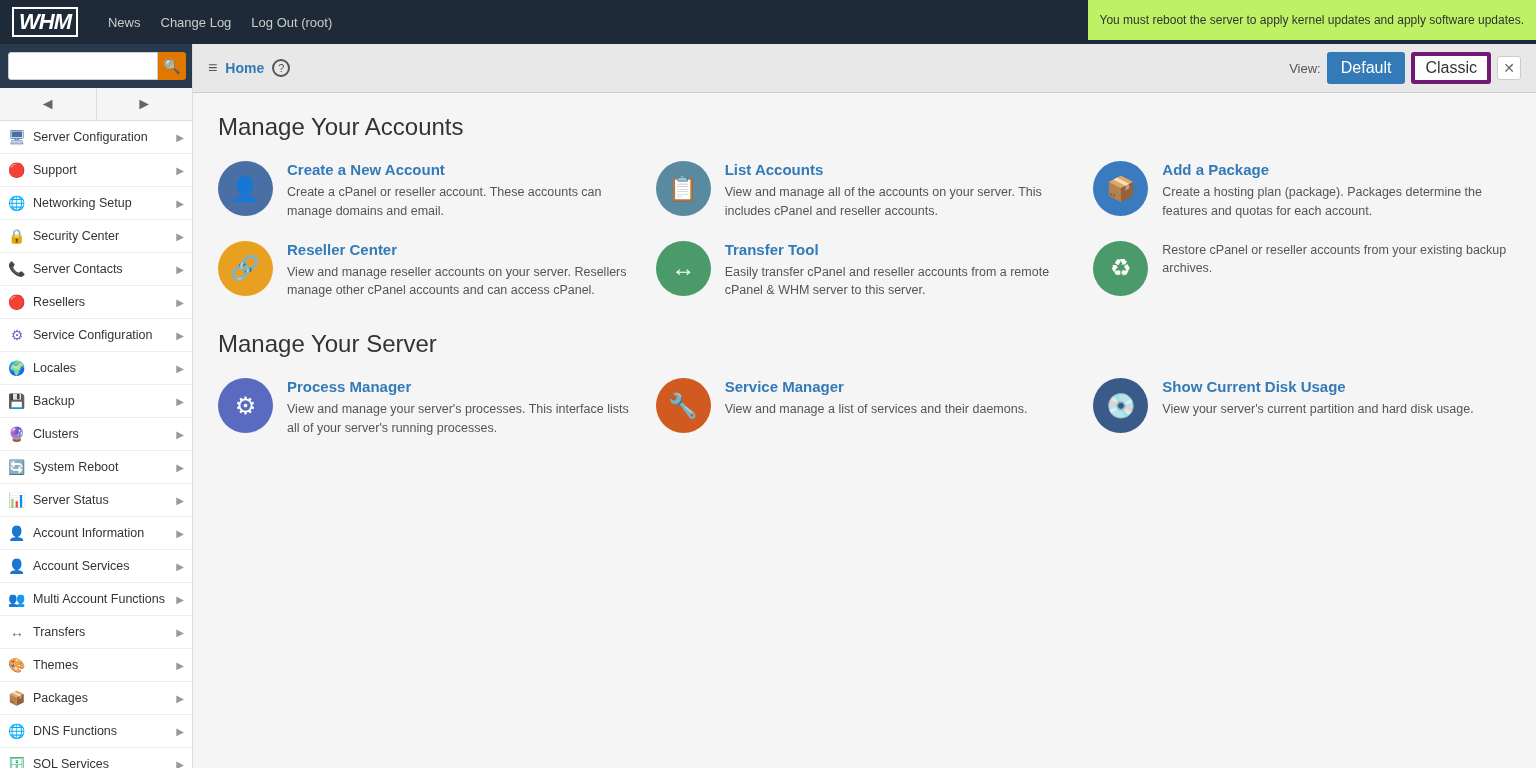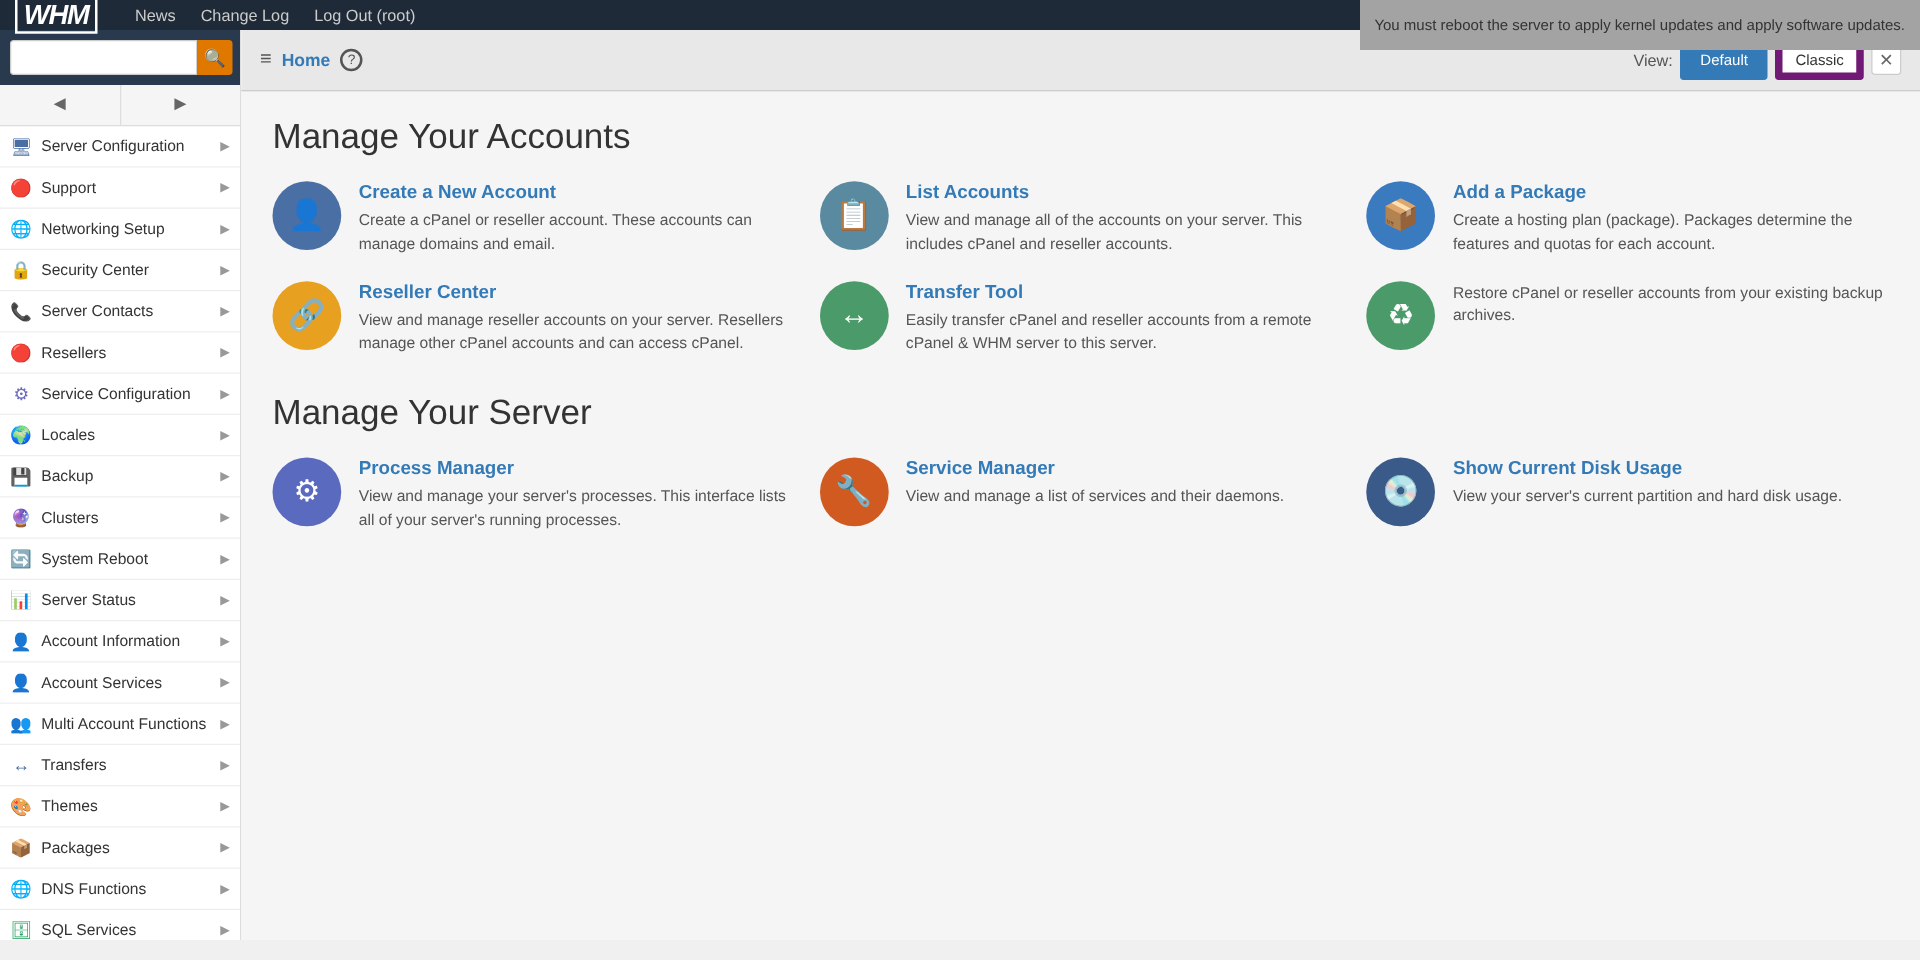--- a/index.html
+++ b/index.html
@@ -1,21 +1,21 @@
 <!DOCTYPE html>
 <html><head>
   <meta charset="utf-8">
   <style>
     * { box-sizing: border-box; margin: 0; padding: 0; }
     body { font-family: Arial, sans-serif; font-size: 13px; background: #f0f0f0; overflow: hidden; height: 768px; width: 1536px; }
 
     
     .top-nav {
       background: #1e2a38;
-      height: 24px;
+      height: 44px;
       display: flex;
       align-items: center;
       padding: 0 12px;
       position: relative;
     }
     .top-nav .logo {
       color: white;
       font-size: 22px;
       font-weight: bold;
       font-style: italic;
@@ -27,21 +27,21 @@
     .top-nav a {
       color: #ccc;
       text-decoration: none;
       margin: 16px 10px;
       font-size: 13px;
     }
     .alert-banner {
       position: absolute;
       right: 0;
       top: 0;
-      background: #a3a3a3;
+      background: #bef264;
       color: #333;
       font-size: 12px;
       padding: 0 12px;
       height: 40px;
       display: flex;
       align-items: center;
       max-width: 500px;
     }
 
     
@@ -179,24 +179,24 @@
       cursor: pointer;
     }
     .view-controls {
       display: flex;
       align-items: center;
       gap: 6px;
     }
     .view-controls span { font-size: 13px; color: #555; }
     .view-btn {
       padding: 3px 10px;
-      border: 6px solid #701a75;
+      border: 4px solid #701a75;
       background: white;
       cursor: pointer;
-      font-size: 12px;
+      font-size: 16px;
       color: #333;
       border-radius: 3px;
     }
     .view-btn.active {
       background: #337ab7;
       color: white;
       border-color: #337ab7;
     }
     .close-btn {
       width: 24px;
@@ -210,21 +210,21 @@
       border-radius: 3px;
       font-size: 14px;
       color: #666;
     }
 
     
     .content {
       padding: 20px 25px;
     }
     .section-title {
-      font-size: 28px;
+      font-size: 24px;
       color: #333;
       margin-bottom: 20px;
       font-weight: normal;
     }
     .cards-grid {
       display: grid;
       grid-template-columns: repeat(3, 1fr);
       gap: 20px;
       margin-bottom: 30px;
     }

